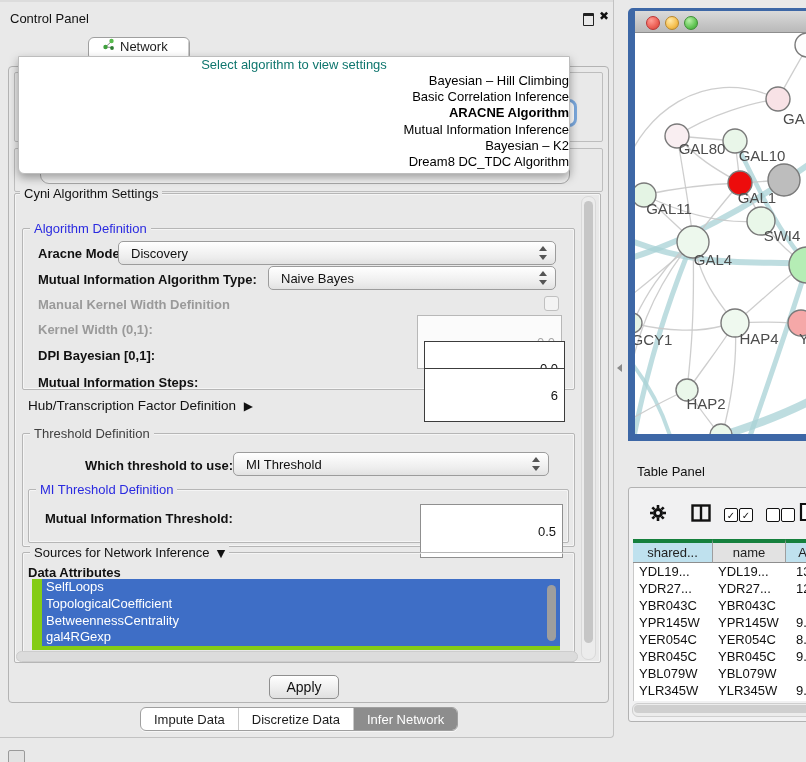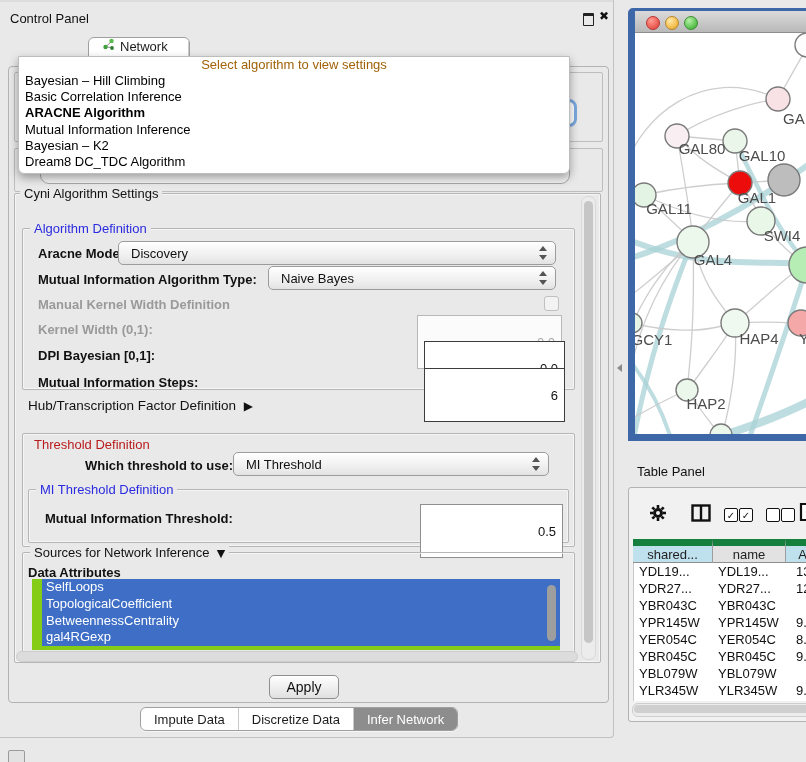--- a/index.html
+++ b/index.html
@@ -21,28 +21,28 @@
   .net-tab-icon{margin-right:5px;display:inline-block;}
   
   .frame-a{position:absolute;left:8px;top:66px;width:599px;height:635px;border:1px solid #b3b3b3;border-radius:4px;background:#e9e9e9;}
   
   .hgroup{position:absolute;border:1px solid #bdbdbd;border-radius:2px;background:#e9e9e9;}
   .hcombo{position:absolute;left:40px;top:156px;width:528px;height:26px;background:#f4f4f4;border:1px solid #a8a8a8;border-radius:9px;}
   .focusfrag{position:absolute;left:545px;top:99px;width:26px;height:22px;background:#fff;border:3px solid #7aa8dd;border-radius:8px;}
   
   .dropdown{position:absolute;left:18px;top:56px;width:550px;height:116px;background:#fff;border:1px solid #bdbdbd;
             border-radius:0 0 6px 6px;box-shadow:0 4px 10px rgba(0,0,0,.35);z-index:40;}
-  .dd-ph{height:16px;line-height:16px;text-align:center;color:#a16207;font-size:13px;}
-  .dd-item{height:16.2px;line-height:16.2px;padding-left:6px;font-size:13px;color:#000;}
+  .dd-ph{height:16px;line-height:16px;text-align:center;color:#0f766e;font-size:13px;}
+  .dd-item{height:16.2px;line-height:16.2px;padding-left:6px;font-size:13px;color:#000;text-align:right;}
   .dd-item.sel{font-weight:bold;}
   
   .group{position:absolute;border:1px solid #b6b6b6;border-radius:2px;box-shadow:inset 0 0 0 1px rgba(255,255,255,.55);}
   .glabel{position:absolute;background:#e9e9e9;padding:0 4px;font-size:13px;color:#111;z-index:5;}
   .glabel.blue{color:#2a2ae0;}
-  .glabel.green{color:#b91c1c;margin-top:11px;}
+  .glabel.green{color:#404040;}
   .flabel{position:absolute;font-weight:bold;font-size:13px;color:#111;white-space:nowrap;}
   .flabel.dis{color:#9a9a9a;}
   
   .combo{position:absolute;height:22px;background:linear-gradient(#ffffff,#ededed 70%,#e2e2e2);border:1px solid #9c9c9c;
          border-radius:5px;display:flex;align-items:center;padding-left:12px;font-size:13px;color:#111;}
   .stepper{position:absolute;right:7px;top:3px;width:9px;height:16px;}
   .stepper .up{position:absolute;left:0;top:1px;width:0;height:0;border-left:4.5px solid transparent;border-right:4.5px solid transparent;border-bottom:5px solid #555;}
   .stepper .dn{position:absolute;left:0;bottom:1px;width:0;height:0;border-left:4.5px solid transparent;border-right:4.5px solid transparent;border-top:5px solid #555;}
   
   .tfield{position:absolute;height:20px;background:#fff;border:1.5px solid #3c3c3c;font-family:"Liberation Sans",sans-serif;
@@ -72,21 +72,21 @@
   .light.red{background:radial-gradient(circle at 35% 30%,#ff9d94,#ec5f55 60%,#c9443c);border:.5px solid #b33;}
   .light.yellow{background:radial-gradient(circle at 35% 30%,#ffe9a8,#f5bf4f 60%,#d49b2f);border:.5px solid #b8862b;}
   .light.green{background:radial-gradient(circle at 35% 30%,#b8f0a8,#61c554 60%,#3f9d36);border:.5px solid #3d8f35;}
   #net-svg{position:absolute;left:0;top:22px;}
   
   .tp-title{position:absolute;left:637px;top:464px;font-size:13px;color:#111;}
   .table-panel{position:absolute;left:628px;top:487px;width:190px;height:233px;background:#f1f1f2;border:1px solid #b2b2b2;border-radius:3px;}
   .tp-toolbar-icon{position:absolute;}
   .cb{position:absolute;width:12px;height:12px;border:1.6px solid #111;border-radius:2px;background:#fff;
       display:flex;align-items:center;justify-content:center;font-family:"DejaVu Sans",sans-serif;font-size:10px;color:#111;}
-  .thead-cell{position:absolute;top:51px;height:24px;border-top:7px solid #15803d;border-bottom:1px solid #8e8e8e;border-right:1px solid #9e9e9e;
+  .thead-cell{position:absolute;top:51px;height:24px;border-top:4px solid #15803d;border-bottom:1px solid #8e8e8e;border-right:1px solid #9e9e9e;
               display:flex;align-items:center;justify-content:center;font-size:13px;color:#222;box-sizing:border-box;}
   .thead-cell.blue{background:#bfe1ee;}
   .thead-cell.gray{background:#e2e2e2;}
   #table-rows{position:absolute;left:4px;top:75px;width:182px;height:138px;background:#fff;overflow:hidden;border-left:1px solid #c9c9c9;}
   .trow{display:flex;height:17px;line-height:17px;font-size:13px;color:#111;white-space:nowrap;}
   .trow .c0{width:79px;padding-left:5px;overflow:hidden;}
   .trow .c1{width:73px;overflow:hidden;}
   .trow .c2{padding-left:5px;overflow:hidden;}
   .tp-hscroll{position:absolute;left:3px;top:215px;width:183px;height:12px;background:#ececec;border:1px solid #cfcfcf;border-radius:6px;}
   .tp-hthumb{position:absolute;left:1px;top:1px;width:176px;height:8px;background:#cfcfcf;border-radius:4px;}

